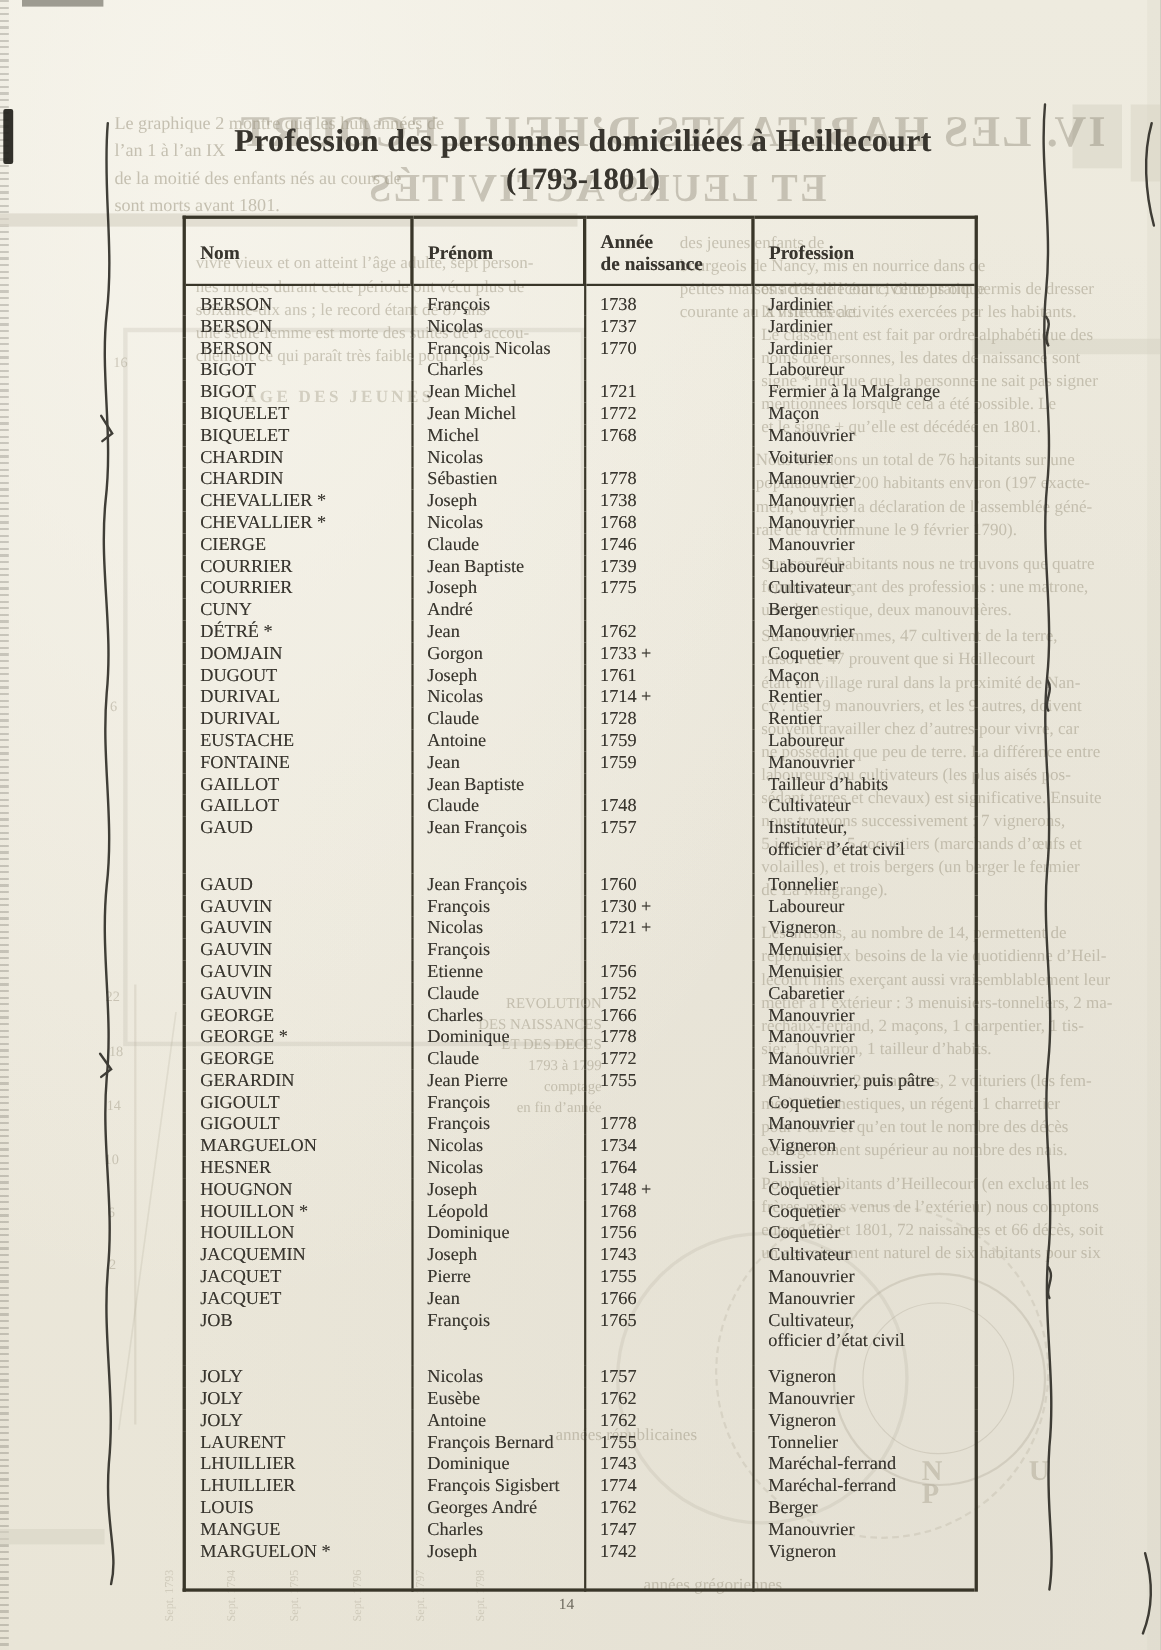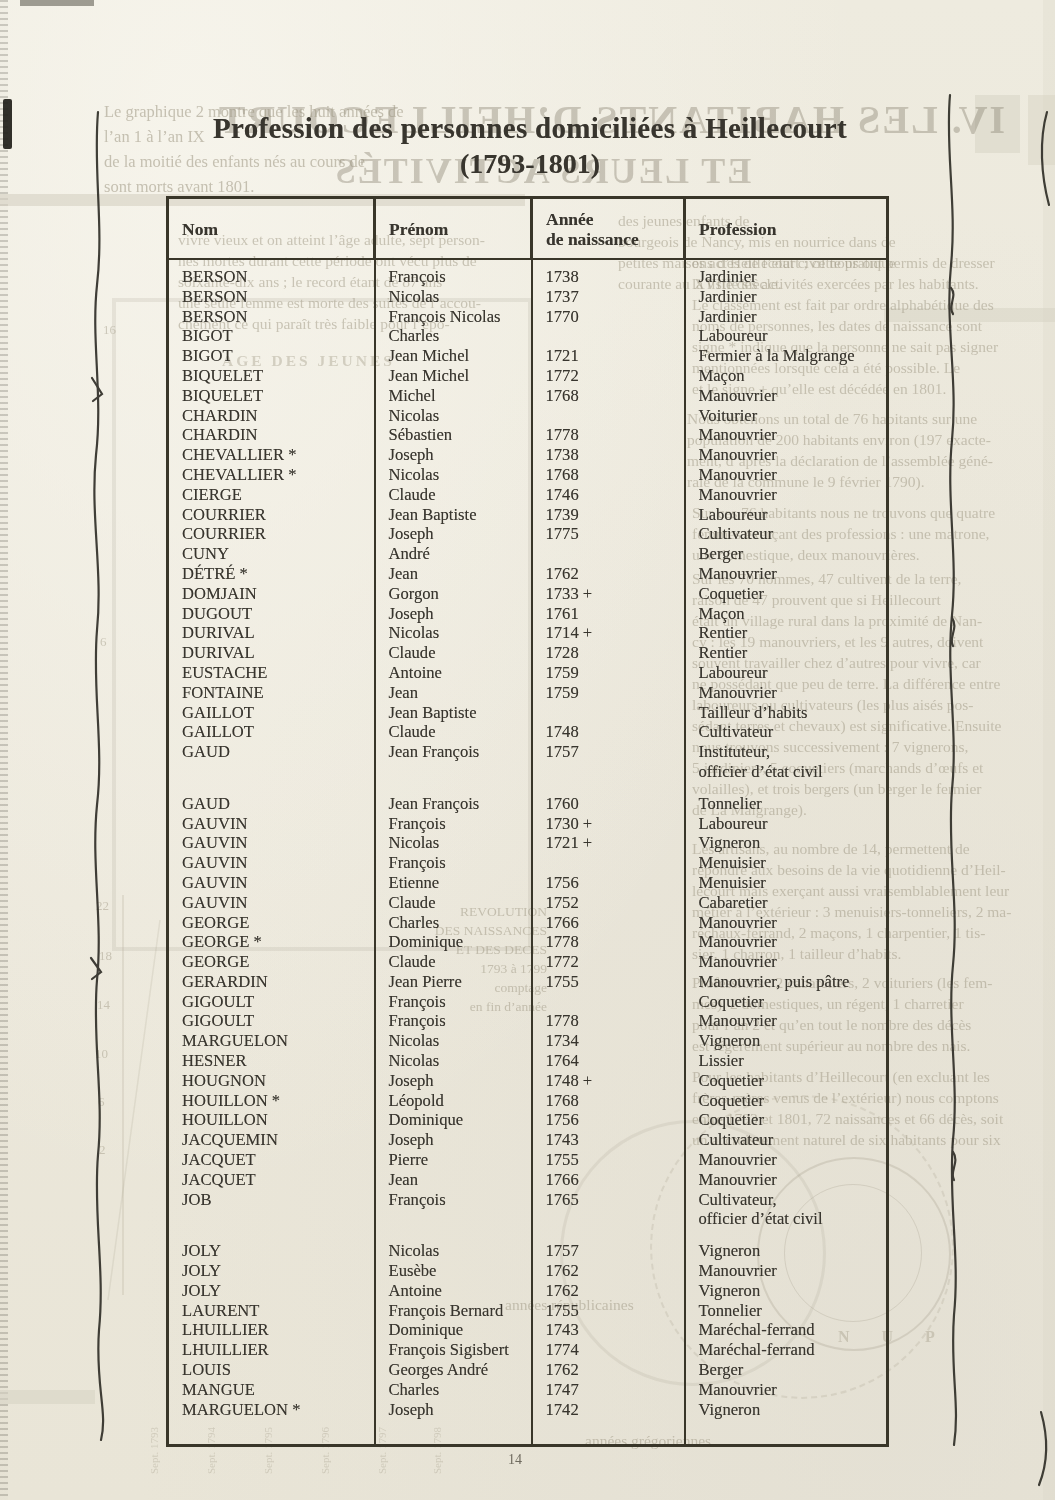--- a/index.html
+++ b/index.html
@@ -24,21 +24,21 @@
   .band.b4{left:975px;top:95px;width:45px;height:58px;opacity:.55;}
   .band.b5{left:1028px;top:95px;width:27px;height:70px;opacity:.5;}
   .band.b6{left:1043px;top:0;width:12px;height:1500px;opacity:.25;}
   .marks{position:absolute;left:0;top:0;width:1055px;height:1500px;pointer-events:none;}
   
   .ghost-layer{position:absolute;left:0;top:0;width:1055px;height:1500px;filter:blur(.4px);pointer-events:none;}
   .gblock{position:absolute;font-size:15.5px;line-height:21px;color:#9d9682;opacity:.5;text-align:justify;}
   .gblock.lh25{line-height:25px;font-size:16.5px;opacity:.55;}
   .gblock.center{text-align:right;font-size:13.5px;line-height:19px;opacity:.5;}
   .gblock.caps{font-weight:bold;letter-spacing:3px;opacity:.38;}
-  .gblock.spread{letter-spacing:14px;font-size:16px;}
+  .gblock.spread{letter-spacing:14px;font-size:26px;}
   .ghost-heading{position:absolute;font-weight:bold;color:#8d8776;opacity:.42;transform:scaleX(-1);white-space:nowrap;}
   .ghost-heading.gh1{left:235px;top:96px;width:770px;font-size:40px;letter-spacing:2px;text-align:center;}
   .ghost-heading.gh2{left:250px;top:150px;width:585px;font-size:36px;letter-spacing:2px;text-align:center;}
   .gframe{position:absolute;left:112px;top:298px;width:412px;height:645px;border:4px solid #aca694;opacity:.2;}
   .gcircle{position:absolute;border-radius:50%;border:2px solid #a39c87;}
   .gc-outer{left:650px;top:1095px;width:300px;height:300px;border-style:dashed;opacity:.22;}
   .gc-arc{left:560px;top:1120px;width:260px;height:260px;opacity:.17;border-width:3px;}
   .gc-mid{left:757px;top:1157px;width:190px;height:190px;opacity:.28;}
   .gc-in{left:784px;top:1184px;width:136px;height:136px;opacity:.28;border-width:1.5px;}
   .gaxis{position:absolute;font-size:13px;color:#9d9682;opacity:.45;}

